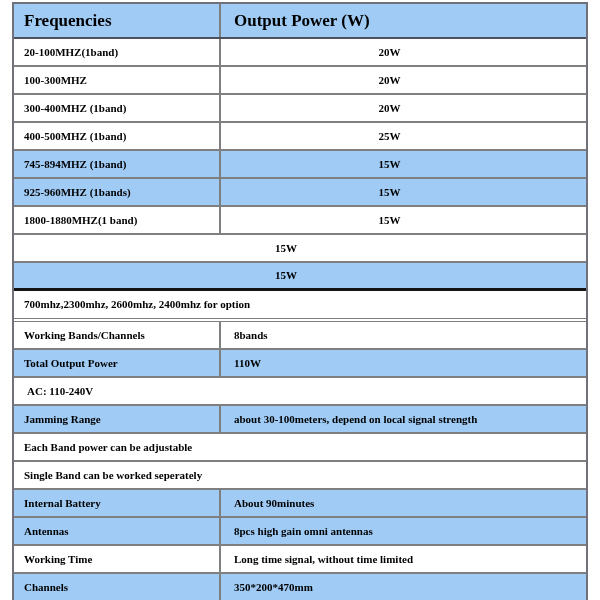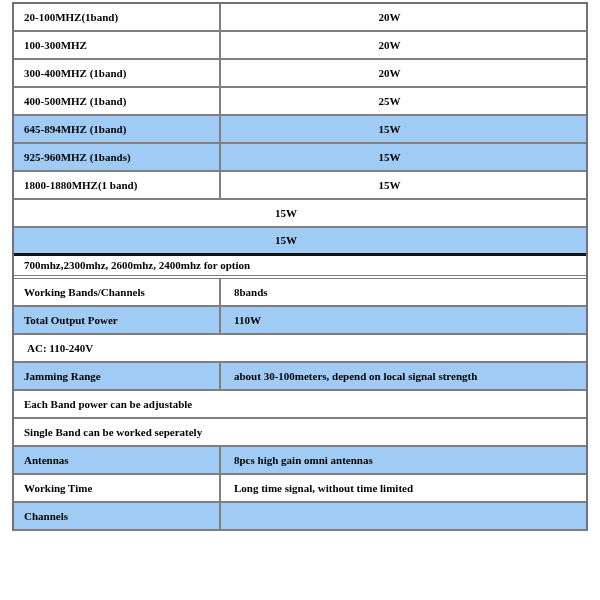--- a/index.html
+++ b/index.html
@@ -19,49 +19,53 @@
   .header-row{
     height:35px;background:var(--hl,#9fcbf5);
     border-bottom:2px solid #50505a;font-size:17px;
   }
   .cell{display:flex;align-items:center;box-sizing:border-box;white-space:nowrap;overflow:hidden;}
   .c1{flex:0 0 207px;width:207px;border-right:2px solid #7f7f7f;padding-left:10px;}
   .c2{flex:1;}
   .c2.center{justify-content:center;padding-right:28px;}
   .c2.left{padding-left:13px;}
   .full-cell{flex:1;padding-left:10px;}
-  .option-row{height:23px;border-bottom:4px double #7f7f7f;}
+  .option-row{height:31px;border-bottom:4px double #7f7f7f;}
   .freq-last{border-bottom:3px solid #141414;}
 </style>
 </head>
 <body>
 
 <div class="page" style="--hl: #9fcbf5;">
   <div class="spec-table">
 
+    <div class="row header-row">
+      <div class="cell c1">Frequencies</div>
+      <div class="cell c2 left">Output Power (W)</div>
+    </div>
 
     <div id="freq-section">
         <div class="row">
           <div class="cell c1">20-100MHZ(1band)</div>
           <div class="cell c2 center">20W</div>
         </div>
         <div class="row">
           <div class="cell c1">100-300MHZ</div>
           <div class="cell c2 center">20W</div>
         </div>
         <div class="row">
           <div class="cell c1">300-400MHZ (1band)</div>
           <div class="cell c2 center">20W</div>
         </div>
         <div class="row">
           <div class="cell c1">400-500MHZ (1band)</div>
           <div class="cell c2 center">25W</div>
         </div>
         <div class="row hl">
-          <div class="cell c1">645-894MHZ (1band)</div>
+          <div class="cell c1">745-894MHZ (1band)</div>
           <div class="cell c2 center">15W</div>
         </div>
         <div class="row hl">
           <div class="cell c1">925-960MHZ (1bands)</div>
           <div class="cell c2 center">15W</div>
         </div>
         <div class="row">
           <div class="cell c1">1800-1880MHZ(1 band)</div>
           <div class="cell c2 center">15W</div>
         </div>
@@ -97,26 +101,31 @@
     <div id="notes-section">
         <div class="row">
           <div class="cell full-cell">Each Band power can be adjustable</div>
         </div>
         <div class="row">
           <div class="cell full-cell">Single Band can be worked seperately</div>
         </div>
       </div>
     <div id="spec2-section">
         <div class="row hl">
+          <div class="cell c1">Internal Battery</div>
+          <div class="cell c2 left">About 90minutes</div>
+        </div>
+        <div class="row hl">
           <div class="cell c1">Antennas</div>
           <div class="cell c2 left">8pcs high gain omni antennas</div>
         </div>
         <div class="row">
           <div class="cell c1">Working Time</div>
           <div class="cell c2 left">Long time signal, without time limited</div>
         </div>
         <div class="row hl">
           <div class="cell c1">Channels</div>
+          <div class="cell c2 left">350*200*470mm</div>
         </div>
       </div>
 
   </div>
 </div>
 
 </body></html>

